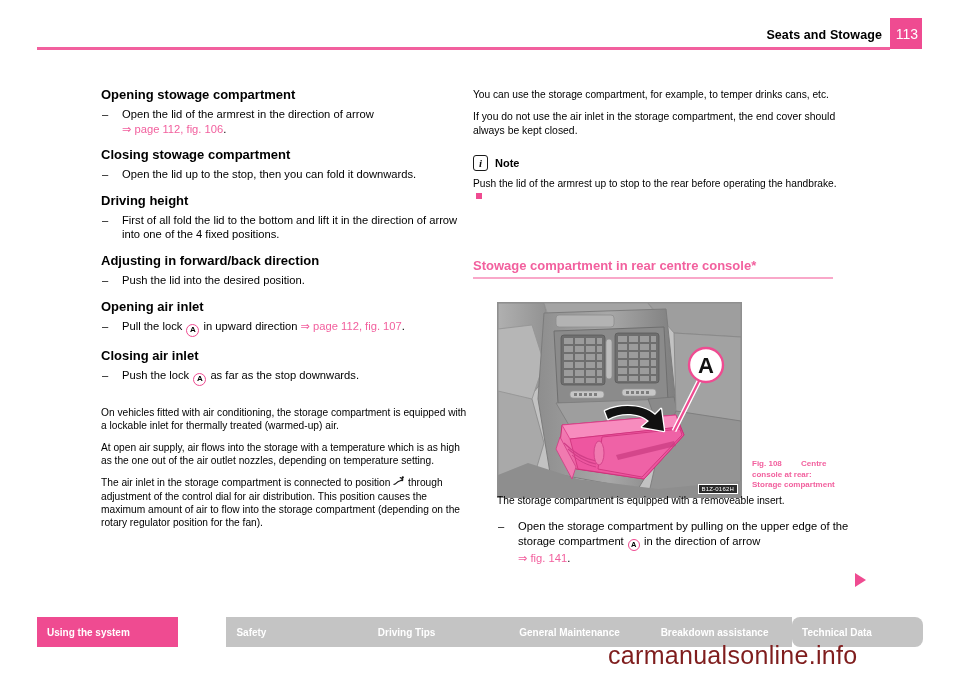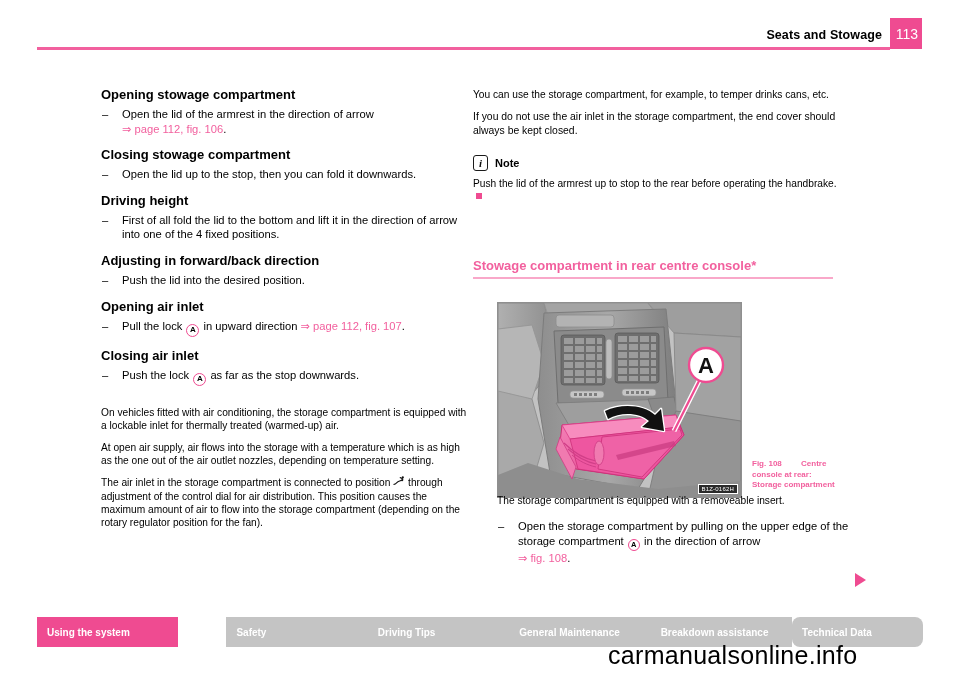--- a/index.html
+++ b/index.html
@@ -140,21 +140,21 @@
   .tab.active { background:#ef4b91; }
   .tab.t1 { width:148px; }
   .tab.t2 { width:148px;margin-left:48px; }
   .tab.t3 { width:148px; }
   .tab.t4 { width:148px; }
   .tab.t5 { width:148px; }
   .tab.t6 { width:137px;border-radius:8px; }
 
   .watermark {
     position:absolute; left:608px; top:641px;
-    font-size:25px; color:#000000; letter-spacing:.3px;
+    font-size:25px; color:#7f1d1d; letter-spacing:.3px;
     font-family:"Liberation Sans", sans-serif;
     white-space:nowrap;
   }
 </style>
 </head>
 <body>
 
 <div class="page">
 
   <div class="header">
@@ -420,21 +420,21 @@
   </div>
 
   <div style="position:absolute; left:497px; top:494px; width:372px;">
     <p class="body">The storage compartment is equipped with a removeable insert.</p>
     <div style="height:3px"></div>
     <div class="bullet">
       <span class="dash">–</span>
       <span>Open the storage compartment by pulling on the upper edge of the storage compartment</span>
       <span class="circA small">A</span>
       <span>in the direction of arrow</span><br>
-      <span class="xref">⇒ fig. 108</span><span>.</span>
+      <span class="xref">⇒ fig. 141</span><span>.</span>
     </div>
   </div>
 
   <div class="next-arrow"></div>
 
   <div class="footer">
     <div class="tab active t1">Using the system</div>
     <div class="tab t2">Safety</div>
     <div class="tab t3">Driving Tips</div>
     <div class="tab t4">General Maintenance</div>

